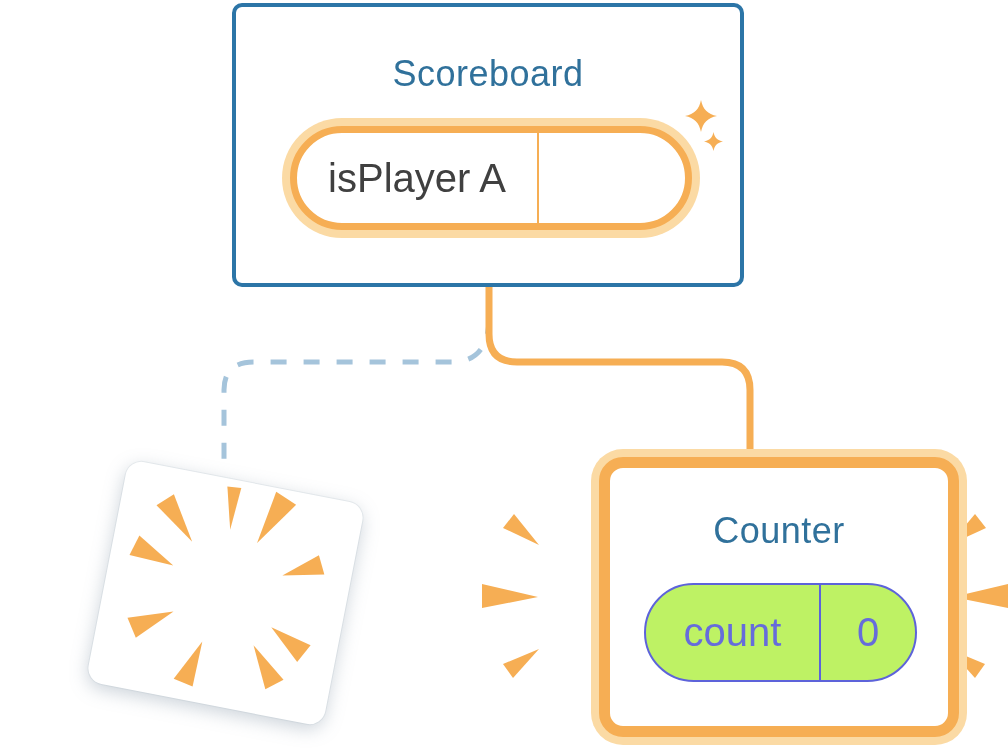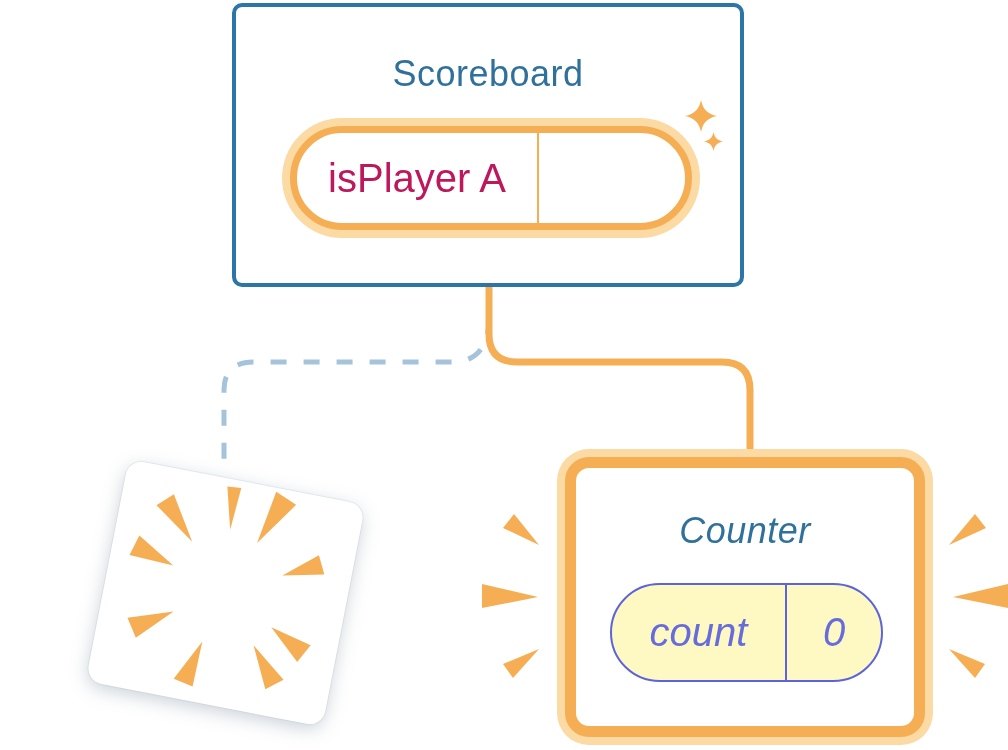--- a/index.html
+++ b/index.html
@@ -52,21 +52,21 @@
     box-shadow: 0 0 0 8px #FBDAA4;
     display: flex;
     align-items: stretch;
     overflow: hidden;
   }
   .state-pill-orange .cell {
     display: flex;
     align-items: center;
     justify-content: center;
     font-size: 40px;
-    color: #be185d;
+    color: #404040;
   }
   .state-pill-orange .cell.label { width: 240px; }
   .state-pill-orange .cell.value { flex: 1; font-weight: bold; color: #565ED7; }
   .state-pill-orange .divider {
     width: 2px;
     background: #F6AE54;
   }
 
   
   .sparkle { position: absolute; }
@@ -81,37 +81,36 @@
     background: #ffffff;
     border-radius: 16px;
     transform: rotate(11deg);
     box-shadow: 0 0 0 1px rgba(160,175,190,0.18), 0 5px 18px rgba(110,130,150,0.35);
   }
   .burst-card svg { width: 100%; height: 100%; }
 
   
   .counter-card {
     position: absolute;
-    left: 565px; top: 457px;
+    left: 599px; top: 457px;
     width: 360px; height: 280px;
     box-sizing: border-box;
     background: #ffffff;
     border: 11px solid #F6AE54;
     border-radius: 24px;
     box-shadow: 0 0 0 8px #FBDAA4;
-    font-style: italic;
   }
   .counter-card .card-title { top: 42px; }
 
   .state-pill-purple {
     position: absolute;
     left: 34px; top: 115px;
     width: 273px; height: 99px;
     box-sizing: border-box;
-    background: #fef9c3;
+    background: #bef264;
     border: 2px solid #5D63DA;
     border-radius: 55px;
     display: flex;
     align-items: stretch;
     overflow: hidden;
   }
   .state-pill-purple .cell {
     display: flex;
     align-items: center;
     justify-content: center;

